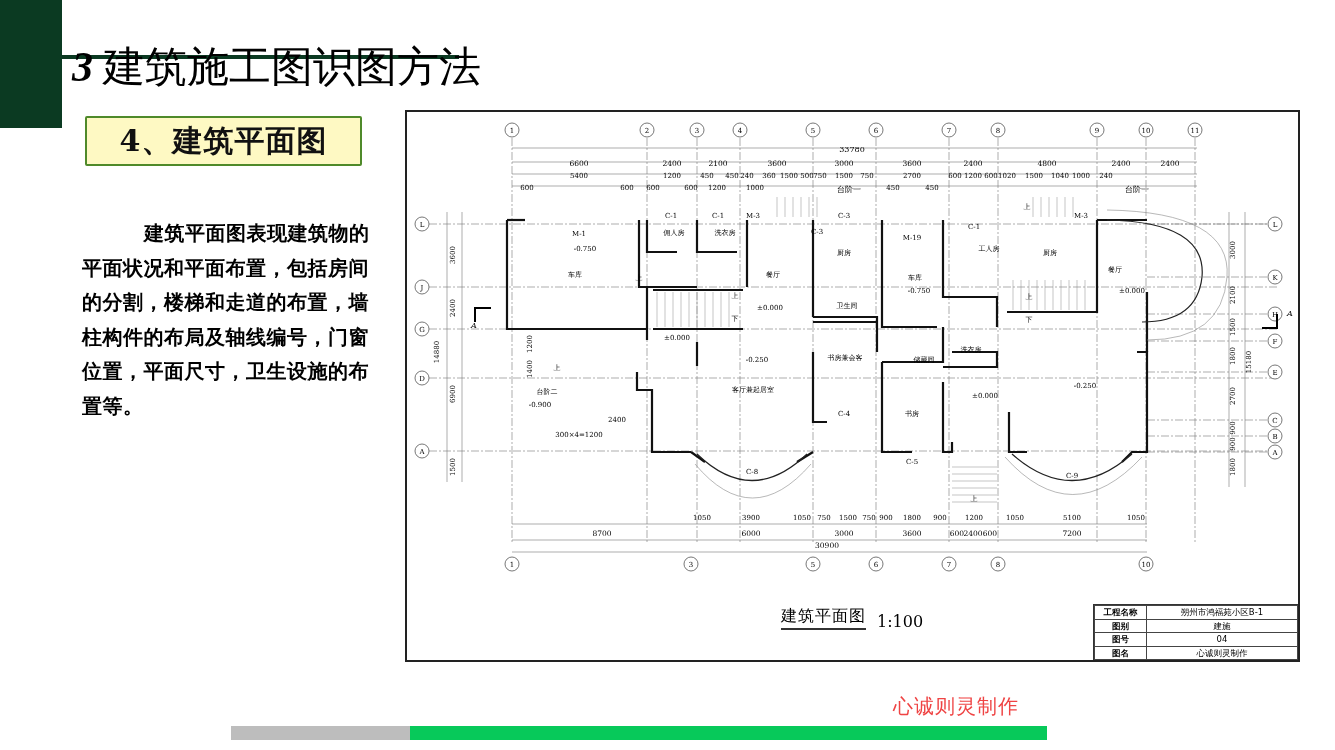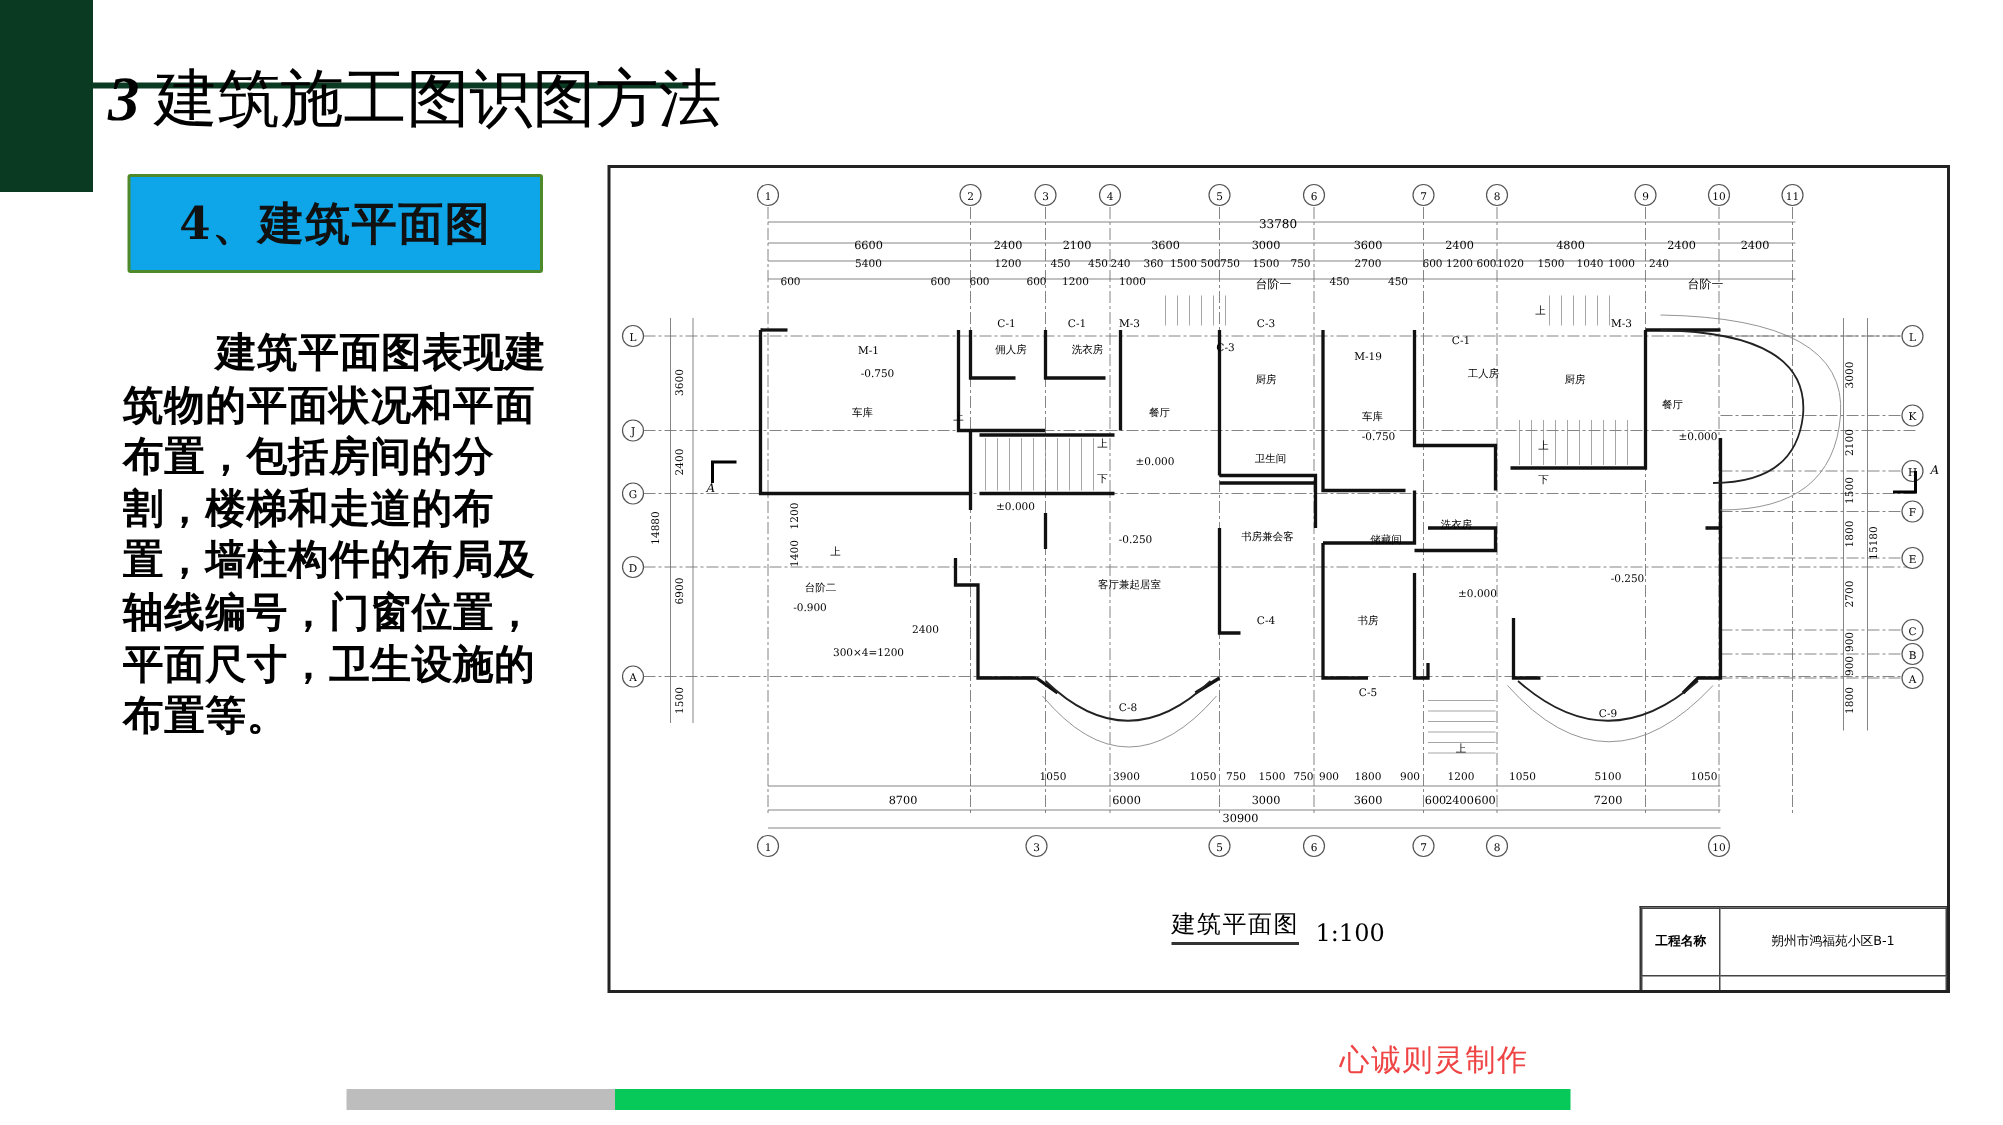--- a/index.html
+++ b/index.html
@@ -4,34 +4,34 @@
 <style>
   * { margin: 0; padding: 0; box-sizing: border-box; }
   html, body { width: 1335px; height: 750px; background: #ffffff; overflow: hidden; }
   body { position: relative; font-family: "DejaVu Serif", "Liberation Serif", serif; color: #000; }
 
   .corner-block { position: absolute; left: 0; top: 0; width: 62px; height: 128px; background: #0b3a22; }
   .title-rule { position: absolute; left: 62px; top: 55px; width: 397px; height: 4px; background: #0b3a22; }
   .slide-title { position: absolute; left: 72px; top: 42px; font-size: 42px; line-height: 50px; font-family: "Liberation Serif", "DejaVu Serif", serif; white-space: nowrap; letter-spacing: 0px; }
   .slide-title .num { font-style: italic; font-weight: bold; margin-right: 10px; }
 
-  .section-badge { position: absolute; left: 85px; top: 116px; width: 277px; height: 66px; background: #0ea5e9; border: 2px solid #4f8a2a; border-radius: 2px; display: flex; align-items: center; justify-content: center; }
+  .section-badge { position: absolute; left: 85px; top: 116px; width: 277px; height: 50px; background: #fef9c3; border: 2px solid #4f8a2a; border-radius: 2px; display: flex; align-items: center; justify-content: center; }
   .section-badge span { font-size: 30px; font-weight: bold; font-family: "DejaVu Serif", "Liberation Serif", serif; color: #111; letter-spacing: 1px; }
 
-  .body-text { position: absolute; left: 82px; top: 218px; width: 300px; font-size: 27px; line-height: 34.6px; font-weight: bold; font-family: Liberation Sans, sans-serif; text-indent: 62px; letter-spacing: 0.5px; word-break: break-all; }
+  .body-text { position: absolute; left: 82px; top: 218px; width: 300px; font-size: 20px; line-height: 34.6px; font-weight: bold; font-family: Liberation Mono, monospace; text-indent: 62px; letter-spacing: 0.5px; word-break: break-all; }
 
   .drawing-frame { position: absolute; left: 405px; top: 110px; width: 895px; height: 552px; border: 2px solid #222; background: #fff; overflow: hidden; }
   .drawing-frame svg { position: absolute; left: 0; top: 0; }
 
   .plan-title { position: absolute; left: 374px; top: 494px; font-size: 16px; font-family: "DejaVu Serif", serif; border-bottom: 2px solid #333; padding-bottom: 1px; letter-spacing: 1px; }
   .plan-scale { position: absolute; left: 470px; top: 500px; font-size: 16px; font-family: "DejaVu Serif", serif; }
 
   .title-block { position: absolute; right: 0; bottom: 0; width: 205px; height: 56px; border-left: 1.5px solid #333; border-top: 1.5px solid #333; border-collapse: collapse; }
   .title-block table { width: 100%; height: 100%; border-collapse: collapse; font-size: 8.5px; font-family: "DejaVu Sans", sans-serif; }
-  .title-block td { border: 1px solid #444; text-align: center; padding: 16px 2px; line-height: 12px; }
+  .title-block td { border: 1px solid #444; text-align: center; padding: 0 2px; line-height: 12px; }
   .title-block td.k { width: 52px; font-weight: bold; }
 
   .credit { position: absolute; left: 893px; top: 693px; font-size: 20px; color: #ef4444; font-family: "DejaVu Sans", sans-serif; letter-spacing: 1px; }
   .bar-gray { position: absolute; left: 231px; top: 726px; width: 179px; height: 14px; background: #bdbdbd; }
   .bar-green { position: absolute; left: 410px; top: 726px; width: 637px; height: 14px; background: #07c95a; }
 
   .svgtxt { font-family: "DejaVu Serif", serif; }
 </style>
 </head>
 <body>

